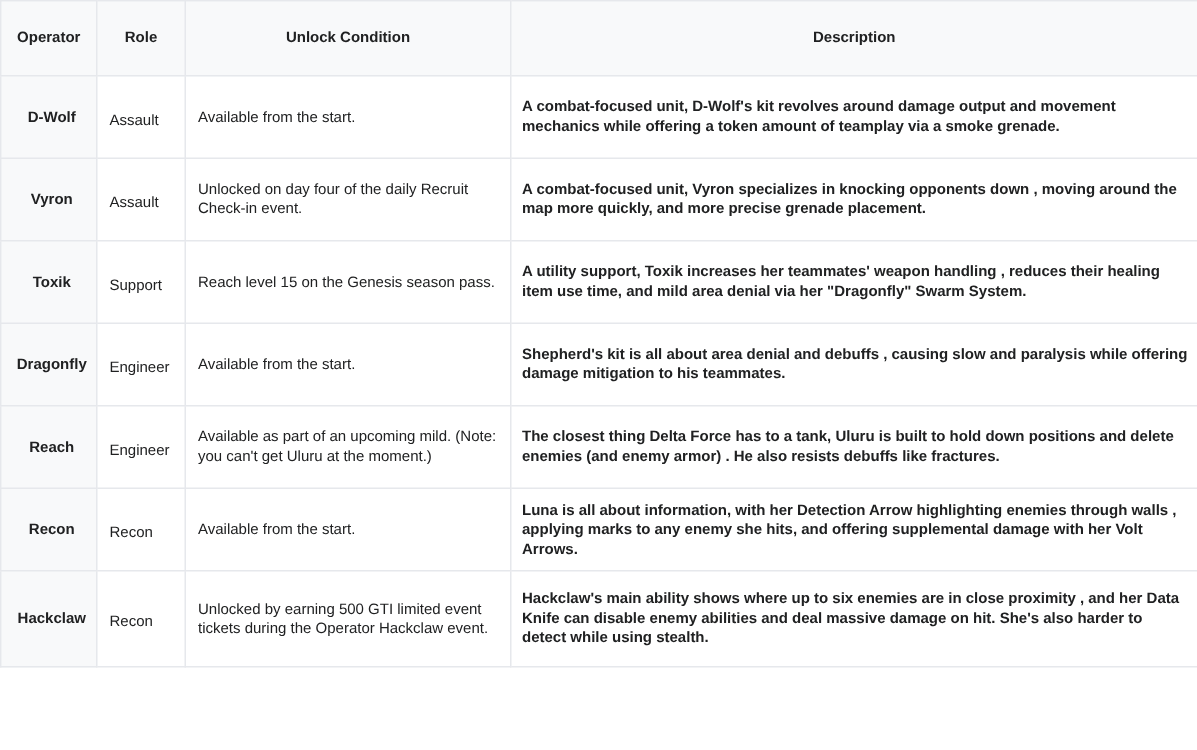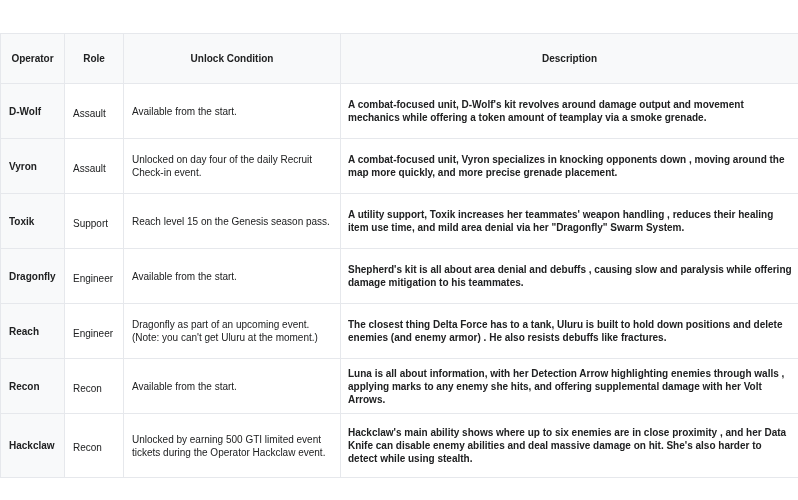--- a/index.html
+++ b/index.html
@@ -11,42 +11,41 @@
     overflow: hidden;
     font-family: "Liberation Sans", sans-serif;
     color: #202122;
   }
   table.operators {
     border-collapse: collapse;
     table-layout: fixed;
     width: 798px;
     font-size: 10px;
     line-height: 13px;
-    margin-top: 33px;
   }
   table.operators th,
   table.operators td {
     border: 1px solid #e6e8ec;
     vertical-align: middle;
     word-wrap: break-word;
   }
   
   thead th {
     background: #f8f9fa;
     font-weight: bold;
     text-align: center;
     height: 41px;
     padding: 4px 6px;
     border-bottom: 2px solid #e3e5e9;
   }
   
   tbody th {
     background: #f8f9fa;
     font-weight: bold;
-    text-align: left;
+    text-align: center;
     padding: 4px 4px 4px 8px;
   }
   tbody td {
     background: #ffffff;
   }
   td.role   { padding: 4px 4px 0 8px; }
   td.unlock { padding: 4px 4px 4px 8px; }
   td.desc   { padding: 4px 6px 4px 7px; font-weight: bold; }
   tbody tr        { height: 55px; }
   tbody tr.tall   { height: 64px; }
@@ -90,21 +89,21 @@
     </tr>
     <tr>
       <th>Dragonfly</th>
       <td class="role">Engineer</td>
       <td class="unlock">Available from the start.</td>
       <td class="desc">Shepherd's kit is all about area denial and debuffs , causing slow and paralysis while offering damage mitigation to his teammates.</td>
     </tr>
     <tr>
       <th>Reach</th>
       <td class="role">Engineer</td>
-      <td class="unlock">Dragonfly as part of an upcoming event. (Note: you can't get Uluru at the moment.)</td>
+      <td class="unlock">Available as part of an upcoming mild. (Note: you can't get Uluru at the moment.)</td>
       <td class="desc">The closest thing Delta Force has to a tank, Uluru is built to hold down positions and delete enemies (and enemy armor) . He also resists debuffs like fractures.</td>
     </tr>
     <tr>
       <th>Recon</th>
       <td class="role">Recon</td>
       <td class="unlock">Available from the start.</td>
       <td class="desc">Luna is all about information, with her Detection Arrow highlighting enemies through walls , applying marks to any enemy she hits, and offering supplemental damage with her Volt Arrows.</td>
     </tr>
     <tr class="tall">
       <th>Hackclaw</th>

